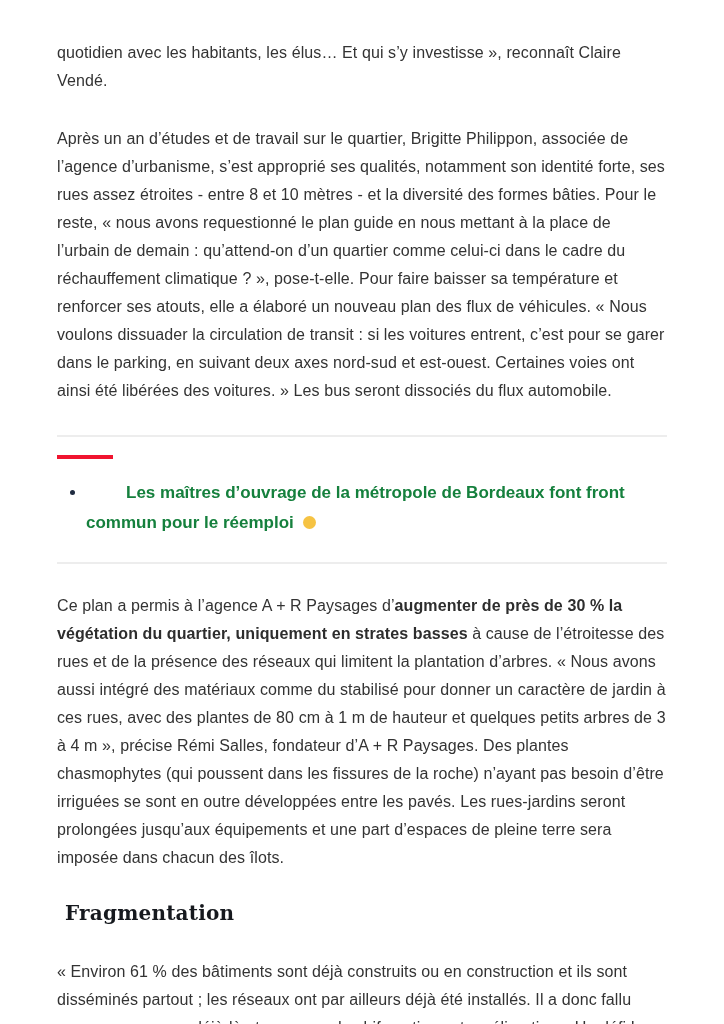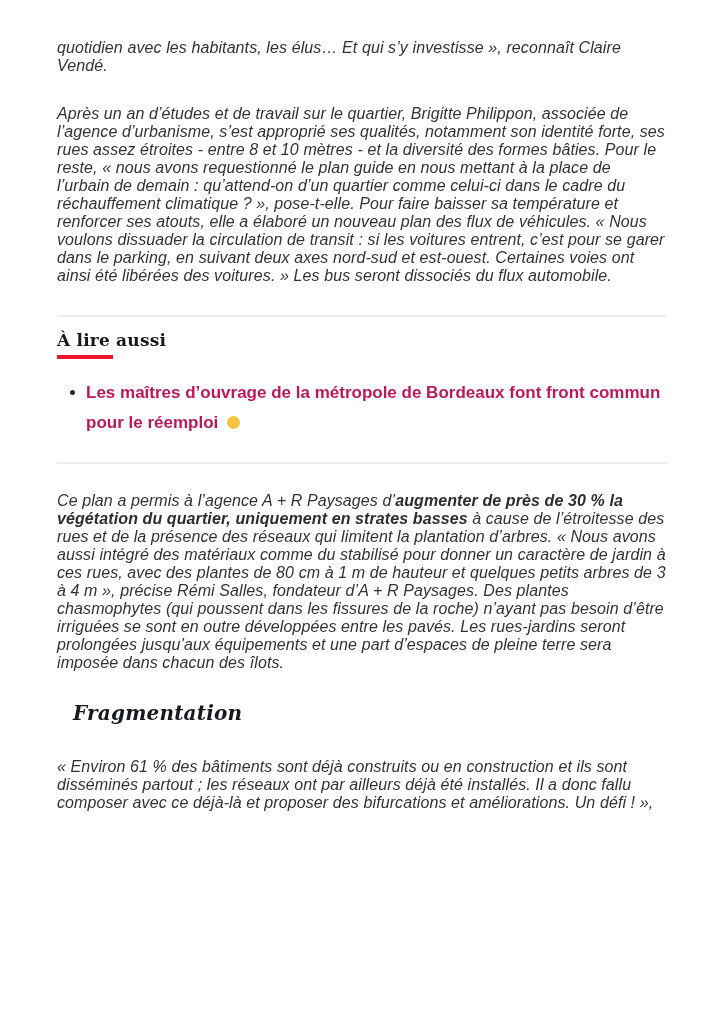--- a/index.html
+++ b/index.html
@@ -12,25 +12,24 @@
   body {
     font-family: "Liberation Sans", sans-serif;
     color: #333333;
     -webkit-font-smoothing: antialiased;
   }
   .article {
     padding: 39px 57px 0 57px;
   }
   .article p {
     font-size: 16px;
-    line-height: 18px;
+    line-height: 28px;
     color: #333333;
     margin: 0 0 30px 0;
     letter-spacing: 0.1px;
-    font-style: italic;
   }
   .article p strong {
     font-weight: 700;
     color: #2d2d2d;
   }
   
   .read-also {
     border-top: 2px solid #ededed;
     border-bottom: 2px solid #ededed;
     padding: 13px 0 24px 0;
@@ -83,40 +82,38 @@
     margin-left: 9px;
     vertical-align: -1px;
   }
   
   .section-heading {
     font-family: "DejaVu Serif", serif;
     font-weight: 700;
     font-size: 20px;
     line-height: 22px;
     color: #16191e;
-    margin: 0 0 34px 16px;
+    margin: 0 0 34px 8px;
     letter-spacing: 0.2px;
-    font-style: italic;
   }
 </style>
 </head>
 <body>
 
 <main class="article">
 
   <p>quotidien avec les habitants, les élus… Et qui s’y investisse », reconnaît Claire Vendé.</p>
 
   <p>Après un an d’études et de travail sur le quartier, Brigitte Philippon, associée de l’agence d’urbanisme, s’est approprié ses qualités, notamment son identité forte, ses rues assez étroites - entre 8 et 10 mètres - et la diversité des formes bâties. Pour le reste, « nous avons requestionné le plan guide en nous mettant à la place de l’urbain de demain : qu’attend-on d’un quartier comme celui-ci dans le cadre du réchauffement climatique ? », pose-t-elle. Pour faire baisser sa température et renforcer ses atouts, elle a élaboré un nouveau plan des flux de véhicules. « Nous voulons dissuader la circulation de transit : si les voitures entrent, c’est pour se garer dans le parking, en suivant deux axes nord-sud et est-ouest. Certaines voies ont ainsi été libérées des voitures. » Les bus seront dissociés du flux automobile.</p>
 
   <section class="read-also">
-    <h3 class="read-also-title">À lire aussi</h3>
     <div class="red-bar" style="background: rgb(240, 20, 47);"></div>
     <ul>
       <li>
-        <a href="#" style="color: #be185d;"><span>Les maîtres d’ouvrage de la métropole de Bordeaux font front commun pour le réemploi</span><span class="premium-dot" style="background: rgb(246, 195, 67);"></span></a>
+        <a href="#" style="color: #15803d; margin-left: 40px;"><span>Les maîtres d’ouvrage de la métropole de Bordeaux font front commun pour le réemploi</span><span class="premium-dot" style="background: rgb(246, 195, 67);"></span></a>
       </li>
     </ul>
   </section>
 
   <p><span>Ce plan a permis à l’agence A + R Paysages d’</span><strong>augmenter de près de 30 % la végétation du quartier, uniquement en strates basses</strong><span> à cause de l’étroitesse des rues et de la présence des réseaux qui limitent la plantation d’arbres. « Nous avons aussi intégré des matériaux comme du stabilisé pour donner un caractère de jardin à ces rues, avec des plantes de 80 cm à 1 m de hauteur et quelques petits arbres de 3 à 4 m », précise Rémi Salles, fondateur d’A + R Paysages. Des plantes chasmophytes (qui poussent dans les fissures de la roche) n’ayant pas besoin d’être irriguées se sont en outre développées entre les pavés. Les rues-jardins seront prolongées jusqu’aux équipements et une part d’espaces de pleine terre sera imposée dans chacun des îlots.</span></p>
 
   <h2 class="section-heading">Fragmentation</h2>
 
   <p>« Environ 61 % des bâtiments sont déjà construits ou en construction et ils sont disséminés partout ; les réseaux ont par ailleurs déjà été installés. Il a donc fallu composer avec ce déjà-là et proposer des bifurcations et améliorations. Un défi ! »,</p>
 

